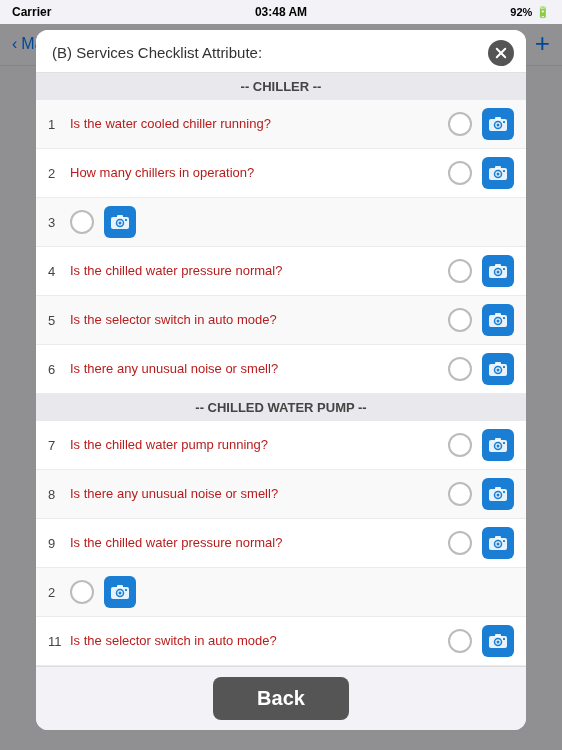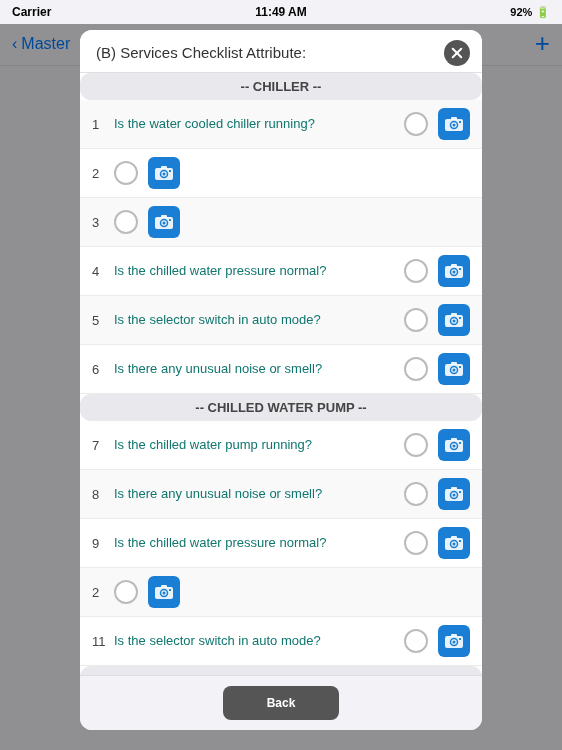--- a/index.html
+++ b/index.html
@@ -57,21 +57,21 @@
       display: flex;
       align-items: flex-start;
       justify-content: center;
     }
 
     
     .modal {
       background: #fff;
       border-radius: 12px;
       margin: 8px 0;
-      width: 402px;
+      width: 490px;
       max-height: 700px;
       display: flex;
       flex-direction: column;
       overflow: hidden;
       position: relative;
     }
 
     .modal-header {
       padding: 14px 48px 10px 16px;
       border-bottom: 1px solid #e0e0e0;
@@ -118,21 +118,20 @@
     }
 
     
     .section-header {
       background: #e8e8ed;
       padding: 6px 16px;
       font-size: 13px;
       font-weight: 600;
       color: #444;
       text-align: center;
-      border-radius: 11px;
     }
 
     
     .checklist-row {
       display: flex;
       align-items: center;
       padding: 8px 12px;
       border-bottom: 1px solid #ebebeb;
       background: #fff;
       min-height: 44px;
@@ -145,21 +144,21 @@
       width: 22px;
       font-size: 13px;
       color: #444;
       flex-shrink: 0;
       font-weight: 400;
     }
 
     .row-text {
       flex: 1;
       font-size: 13px;
-      color: #0f766e;
+      color: #b91c1c;
       line-height: 1.3;
       padding-right: 8px;
     }
 
     .radio-circle {
       width: 24px;
       height: 24px;
       border-radius: 50%;
       border: 2px solid #bbb;
       background: #fff;
@@ -196,21 +195,21 @@
       gap: 16px;
       flex-shrink: 0;
     }
 
     .btn-back {
       background: #555;
       color: #fff;
       border: none;
       border-radius: 8px;
       padding: 10px 44px;
-      font-size: 12px;
+      font-size: 20px;
       font-weight: 600;
       cursor: pointer;
       min-width: 100px;
     }
 
     .btn-next {
       background: #1a7fd4;
       color: #fff;
       border: none;
       border-radius: 8px;
@@ -242,21 +241,21 @@
       color: #007aff;
       font-size: 26px;
       font-weight: 300;
     }
   </style>
 </head>
 <body>
 
 <div class="status-bar">
   <span>Carrier</span>
-  <span class="status-bar-center">11:49 AM</span>
+  <span class="status-bar-center">03:48 AM</span>
   <div class="status-bar-right">
     <span>92%</span>
     <span>🔋</span>
   </div>
 </div>
 
 <div class="app-bg">
   <div class="nav-bar">
     <span class="nav-back">
       <span>‹</span>
@@ -286,20 +285,21 @@
         <rect x="1" y="3" width="18" height="12" rx="2" fill="white" opacity="0.9"></rect>
         <circle cx="10" cy="9" r="3.5" stroke="#1a7fd4" stroke-width="1.5" fill="none"></circle>
         <rect x="7" y="1" width="6" height="3" rx="1" fill="white" opacity="0.9"></rect>
         <circle cx="10" cy="9" r="1.5" fill="#1a7fd4"></circle>
         <rect x="15" y="5" width="2" height="2" rx="0.5" fill="#1a7fd4"></rect>
       </svg>
           </button>
         </div>
         <div class="checklist-row">
           <span class="row-num">2</span>
+          <span class="row-text">How many chillers in operation?</span>
           <div class="radio-circle"></div>
           <button class="camera-btn">
             <svg class="camera-icon-svg" viewBox="0 0 20 16" fill="none" xmlns="http://www.w3.org/2000/svg">
         <rect x="1" y="3" width="18" height="12" rx="2" fill="white" opacity="0.9"></rect>
         <circle cx="10" cy="9" r="3.5" stroke="#1a7fd4" stroke-width="1.5" fill="none"></circle>
         <rect x="7" y="1" width="6" height="3" rx="1" fill="white" opacity="0.9"></rect>
         <circle cx="10" cy="9" r="1.5" fill="#1a7fd4"></circle>
         <rect x="15" y="5" width="2" height="2" rx="0.5" fill="#1a7fd4"></rect>
       </svg>
           </button>

